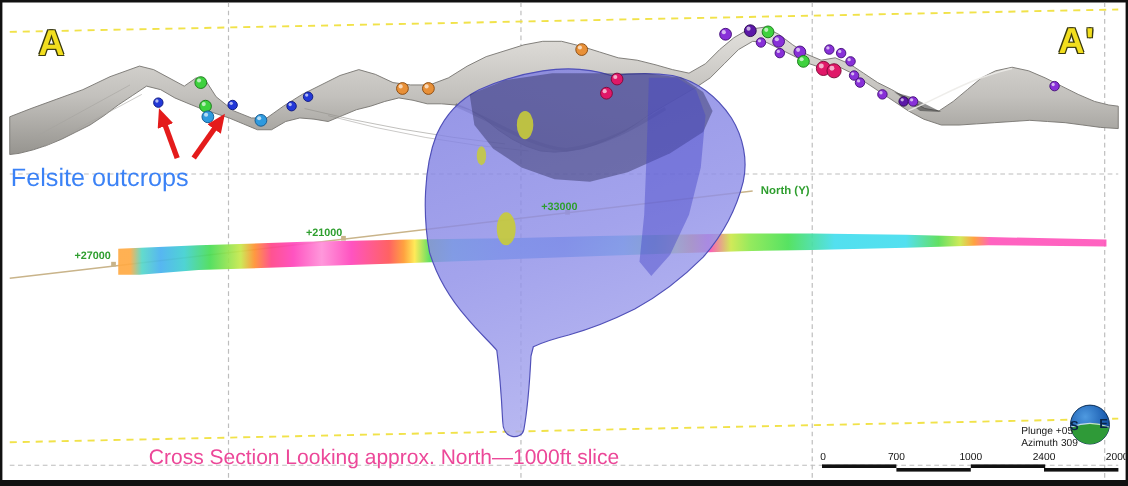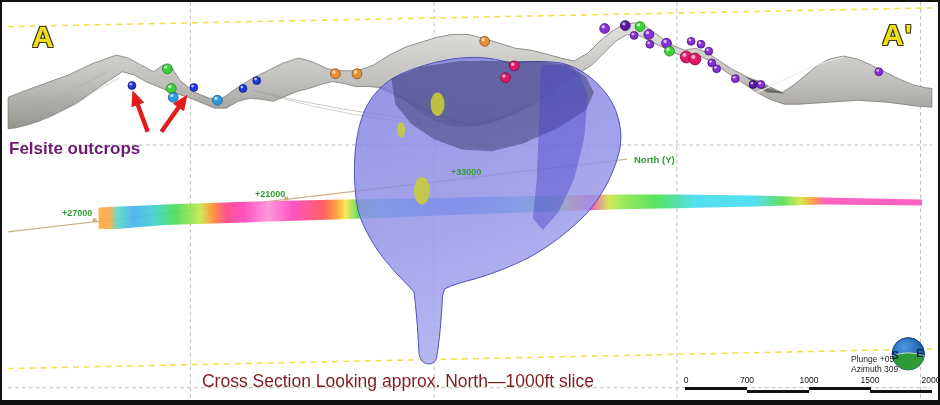--- a/index.html
+++ b/index.html
@@ -14,28 +14,28 @@
     font-family:"Liberation Sans", sans-serif;
   }
   .layer{position:absolute;left:0;top:0;width:100%;height:100%;}
   .txt{position:absolute;white-space:nowrap;}
   .section-label{
     font-size:30px;font-weight:700;color:#f2de1e;
     text-shadow:1px 1px 0 #3a3a10,-1px -1px 0 #3a3a10,1px -1px 0 #3a3a10,-1px 1px 0 #3a3a10;
     letter-spacing:1px;
   }
   .annotation{
-    font-size:17px;font-weight:700;color:#701a75;line-height:30px;
+    font-size:21px;font-weight:400;color:#3b82f6;line-height:30px;
   }
   .green-tick{
     font-size:9px;font-weight:700;color:#2e9e2e;
   }
   .north-label{font-size:9.5px;font-weight:700;color:#2e9e2e;text-align:center;}
   .caption{
-    font-size:17.5px;color:#7f1d1d;text-align:right;width:470px;
+    font-size:17.5px;color:#ec4899;text-align:left;width:470px;
   }
   .view-info{
     font-size:8.5px;color:#1a1a1a;line-height:10px;text-align:left;
   }
   .scalebar{position:absolute;left:683px;top:373px;width:247px;height:20px;}
   .scalebar .tick{
     position:absolute;top:0;font-size:8.5px;color:#111;transform:translateX(-50%);
   }
   .scalebar .bar{position:absolute;left:0;top:12px;width:247px;height:6px;}
   .scalebar .row{position:absolute;left:0;width:247px;height:3px;}
@@ -266,21 +266,21 @@
 
   <div class="txt view-info" style="left:849px;top:352px;">
     <div>Plunge +05</div>
     <div>Azimuth 309</div>
   </div>
 
   <div class="scalebar">
     <span class="tick" style="left:1px;">0</span>
     <span class="tick" style="left:62px;">700</span>
     <span class="tick" style="left:124px;">1000</span>
-    <span class="tick" style="left:185px;">1500</span>
+    <span class="tick" style="left:185px;">2400</span>
     <span class="tick" style="left:246px;">2000</span>
     <div class="bar">
       <div class="row" style="top:0;">
         <div class="seg" style="left:0;"></div>
         <div class="seg" style="left:124px;"></div>
       </div>
       <div class="row" style="top:3px;">
         <div class="seg" style="left:62px;"></div>
         <div class="seg" style="left:185px;width:62px;"></div>
       </div>

